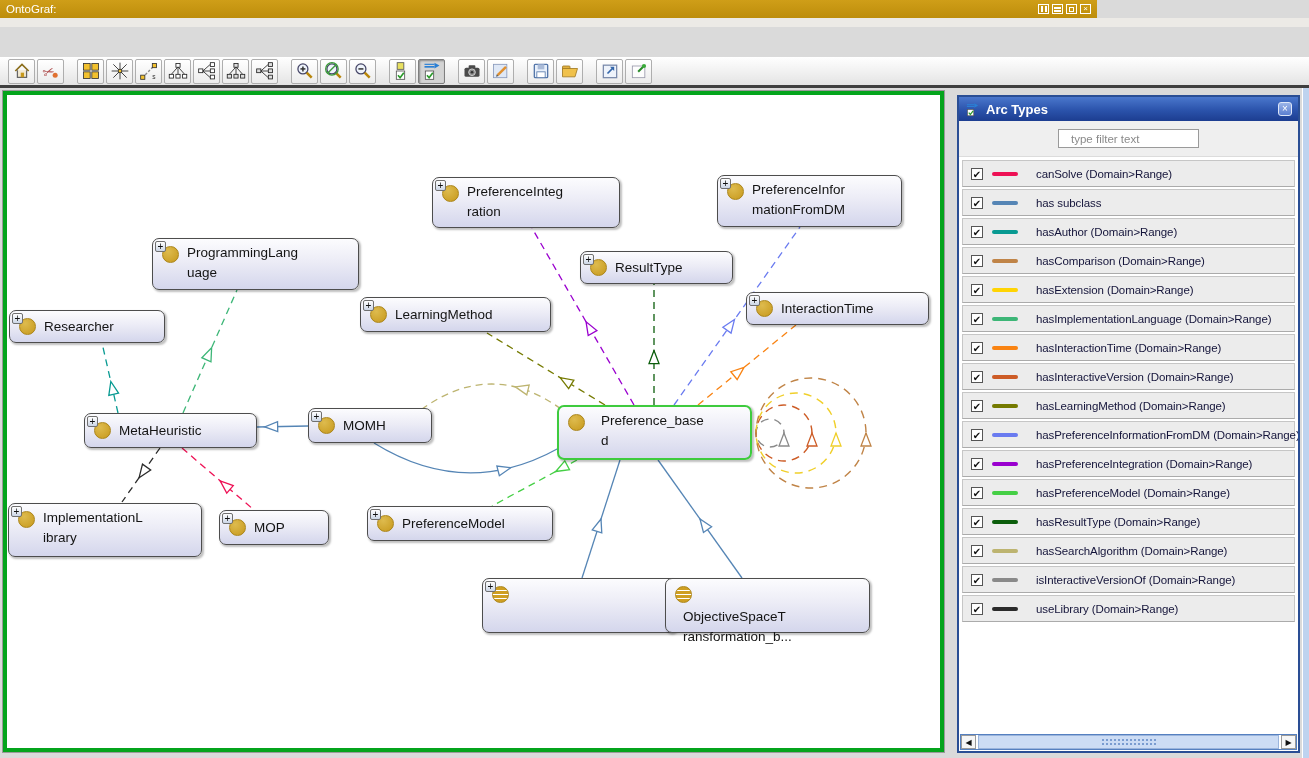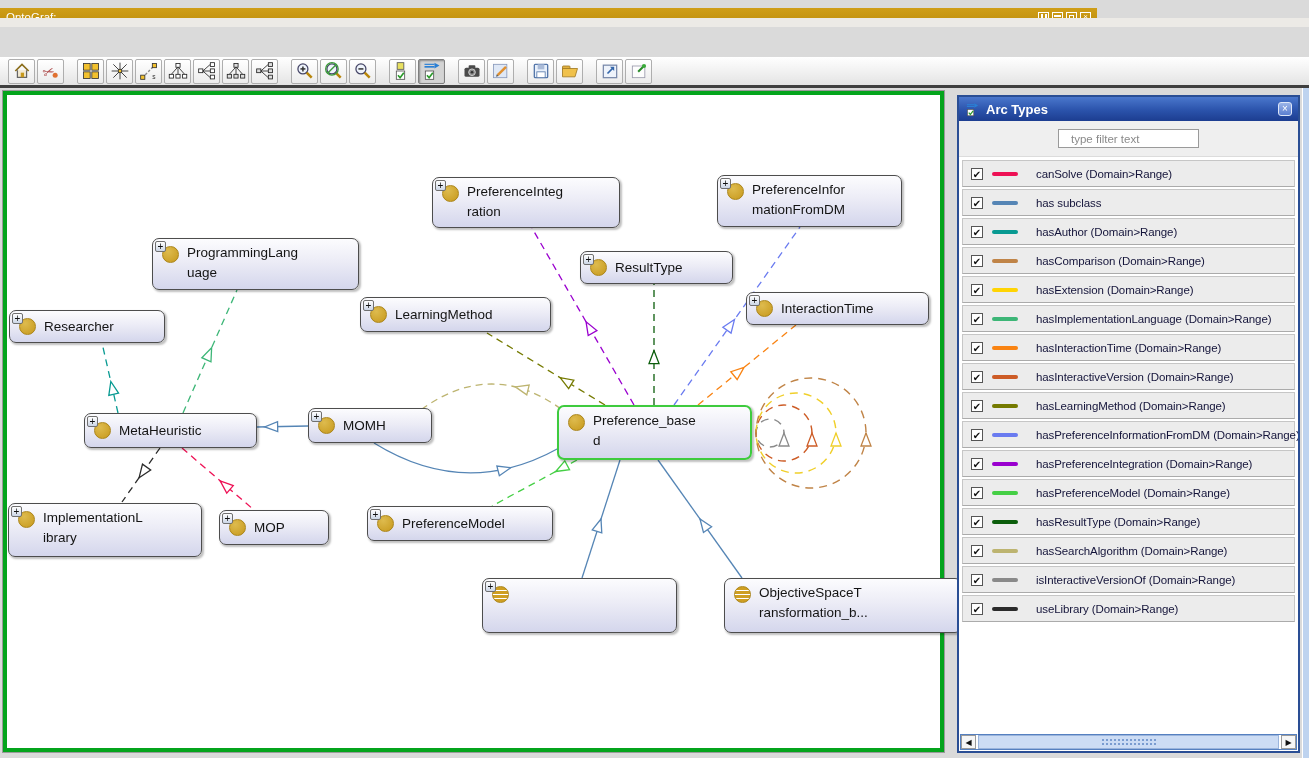--- a/index.html
+++ b/index.html
@@ -1,21 +1,21 @@
 <!DOCTYPE html>
 <html><head>
 <meta charset="utf-8">
 <style>
   * { margin:0; padding:0; box-sizing:border-box; }
   html,body { width:1309px; height:758px; overflow:hidden;
     font-family:"Liberation Sans", sans-serif; background:#dadada; }
   #app { position:relative; width:1309px; height:758px; }
 
   
-  #titlebar { position:absolute; left:0; top:8px; width:1097px; height:18px;
+  #titlebar { position:absolute; left:0; top:0; width:1097px; height:18px;
     background:linear-gradient(#cf9e18,#bd8d0b); color:#fff; font-size:11.5px;
     display:flex; align-items:center; padding:0 6px; }
   #win-controls { margin-left:auto; display:flex; gap:3px; }
   .wctl { width:11px; height:10px; border:1px solid #fff; display:flex;
     align-items:center; justify-content:center; color:#fff; font-size:8px; line-height:8px; }
   .wctl .vbar { width:2px; height:6px; background:#fff; margin:0 1px; display:inline-block;}
   .wctl .hbar { width:7px; height:2px; background:#fff; display:block;}
   .wctl .hbars { display:flex; flex-direction:column; gap:1px;}
   .wctl .inbox { width:5px; height:5px; border:1px solid #fff; }
 
@@ -58,21 +58,21 @@
     border:1px solid #9a9a9a; background:#fff;
     box-shadow:inset 0 0 0 4px #04a41c; }
   #canvas-inner { position:absolute; left:5px; top:5px; width:933px; height:653px; }
   #edges-svg { position:absolute; left:0; top:0; }
 
   .gnode { position:absolute; display:flex; align-items:center;
     background:linear-gradient(#fcfcfe 0%, #ececf6 45%, #d4d6ec 100%);
     border:1.5px solid #4d4d4d; border-radius:7px; padding-left:9px;
     box-shadow:1.5px 1.5px 2px rgba(0,0,0,.25); cursor:default; }
   .gnode.two { align-items:flex-start; }
-  .gnode.sel { border:2.5px solid #3ecb3e; }
+  .gnode.sel { border:2.5px solid #3ecb3e;gap:8px; }
   .plus { position:absolute; left:2px; top:2px; width:11px; height:11px;
     border:1px solid #707070; background:linear-gradient(#ffffff,#ccd6e6);
     font-size:10px; line-height:9px; text-align:center; color:#111; border-radius:2px; }
   .nicon { width:17px; height:17px; border-radius:50%; flex:0 0 17px;
     background:radial-gradient(circle at 35% 30%, #debb4e, #c7991c); border:1px solid #ab851a; }
   .gnode.two .nicon { margin-top:7px; }
   .nicon.lines { background:repeating-linear-gradient(#cf9f22 0px, #cf9f22 2.6px, #fff 2.6px, #fff 4px); }
   .nlabel { margin-left:8px; font-size:13.5px; color:#141414; line-height:20px; white-space:nowrap; }
   .gnode.two .nlabel { margin-top:4px; }
 
@@ -447,21 +447,21 @@
             </div>
             <div class="gnode" style="left: 359px; top: 410px; width: 186px; height: 35px;">
               <span class="plus">+</span>
               <span class="nicon"></span>
               <span class="nlabel">PreferenceModel</span>
             </div>
             <div class="gnode two" style="left: 474px; top: 482px; width: 195px; height: 55px;">
               <span class="plus">+</span>
               <span class="nicon lines"></span>
             </div>
-            <div class="gnode two" style="left: 716px; top: 482px; width: 238px; height: 55px;">
+            <div class="gnode two" style="left: 657px; top: 482px; width: 205px; height: 55px; flex-direction: column;">
               <span class="nicon lines"></span>
               <span class="nlabel">ObjectiveSpaceT<br>ransformation_b...</span>
             </div>
           </div>
       </div>
     </div>
 
     <div id="arc-panel">
       <div id="arc-header">
         <span class="panel-icon" id="arc-header-icon">

